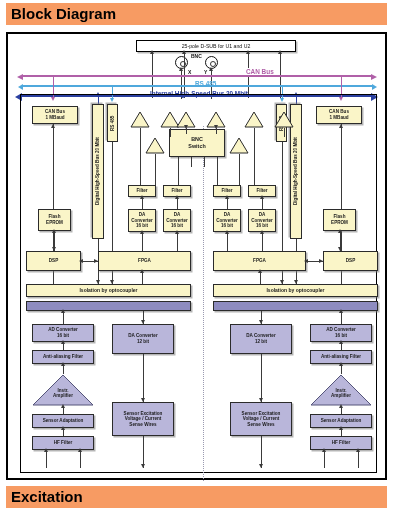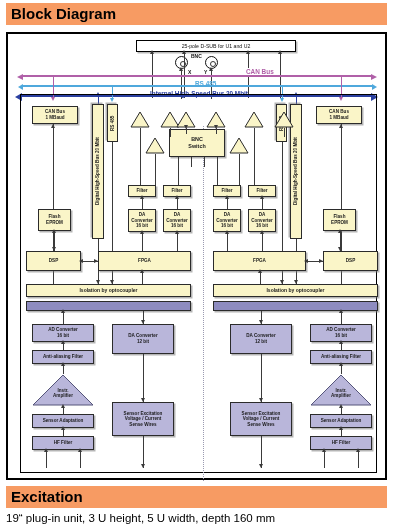--- a/index.html
+++ b/index.html
@@ -509,15 +509,14 @@
     <div class="w wv" style="left:132px; top:94px; height:57px;"></div>
     <div class="w wv" style="left:162px; top:94px; height:9px;"></div>
     <div class="w wv" style="left:147px; top:120px; height:31px;"></div>
     <div class="w wv" style="left:246px; top:94px; height:57px;"></div>
     <div class="w wv" style="left:276px; top:94px; height:9px;"></div>
     <div class="w wv" style="left:231px; top:120px; height:31px;"></div>
 
   </div>
 
   <div class="section-header" id="hdr-dims">Excitation</div>
-  <div id="dims-text">19“ plug-in unit, 3 U height, 5 U width, depth 160 mm</div>
 
 </div>
 
 </body></html>

